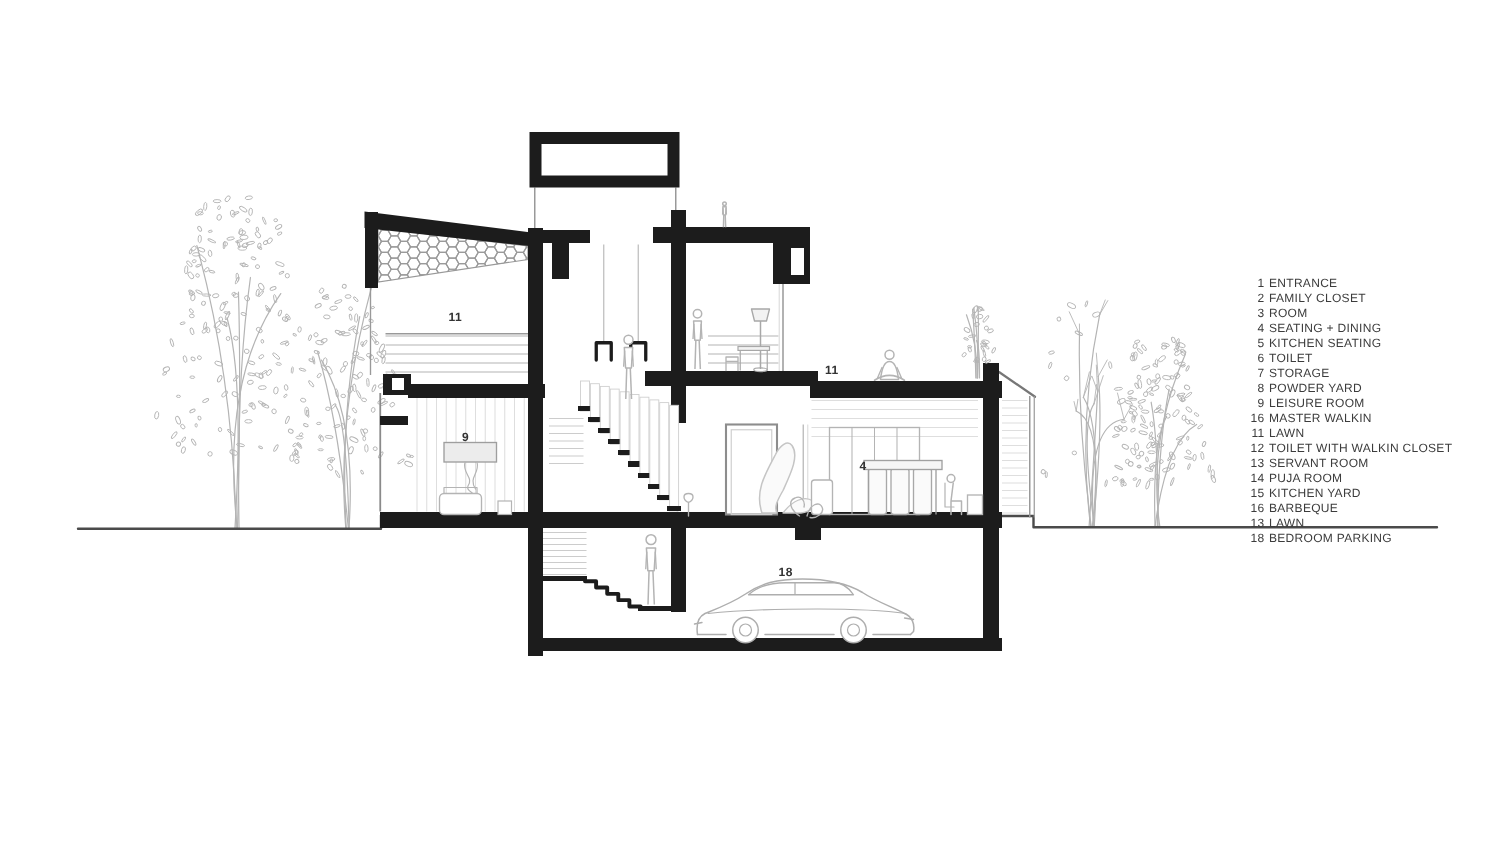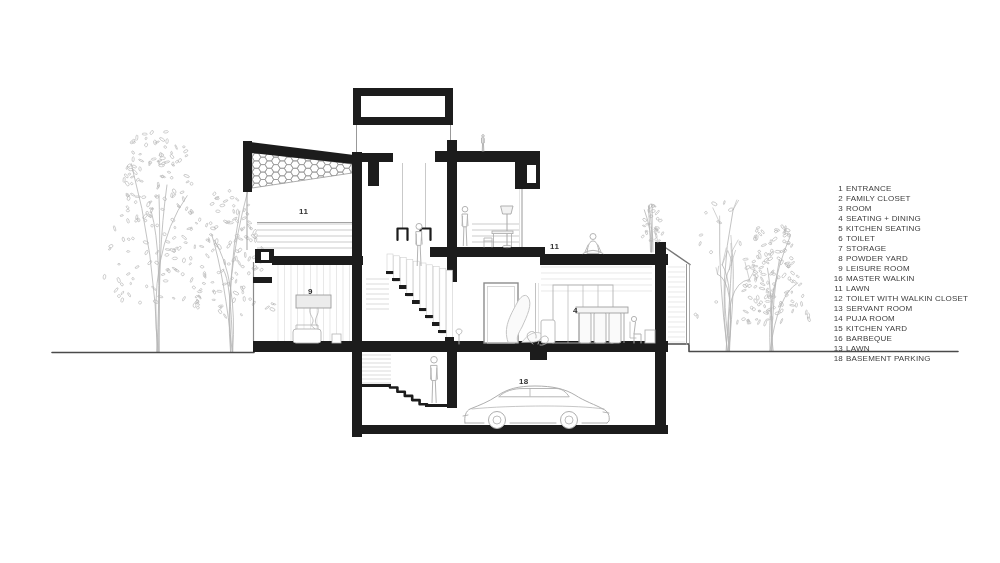--- a/index.html
+++ b/index.html
@@ -953,16 +953,16 @@
       <div class="legend-row">
         <span class="legend-num">16</span>
         <span>BARBEQUE</span>
       </div>
       <div class="legend-row">
         <span class="legend-num">13</span>
         <span>LAWN</span>
       </div>
       <div class="legend-row">
         <span class="legend-num">18</span>
-        <span>BASEMENT PARKING</span>
+        <span>BEDROOM PARKING</span>
       </div>
     </div>
 </div>
 
 </body></html>

